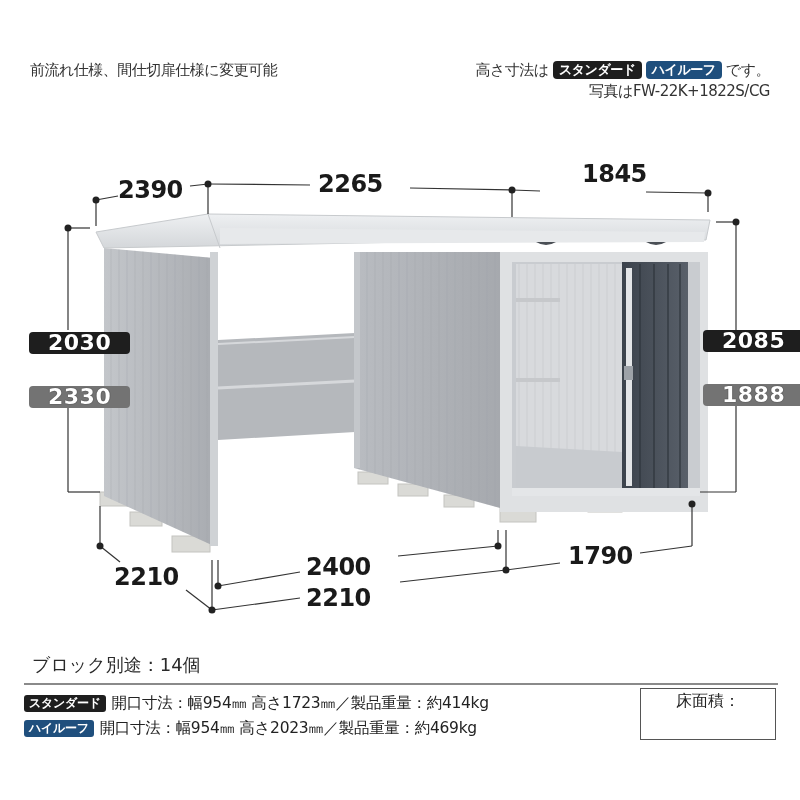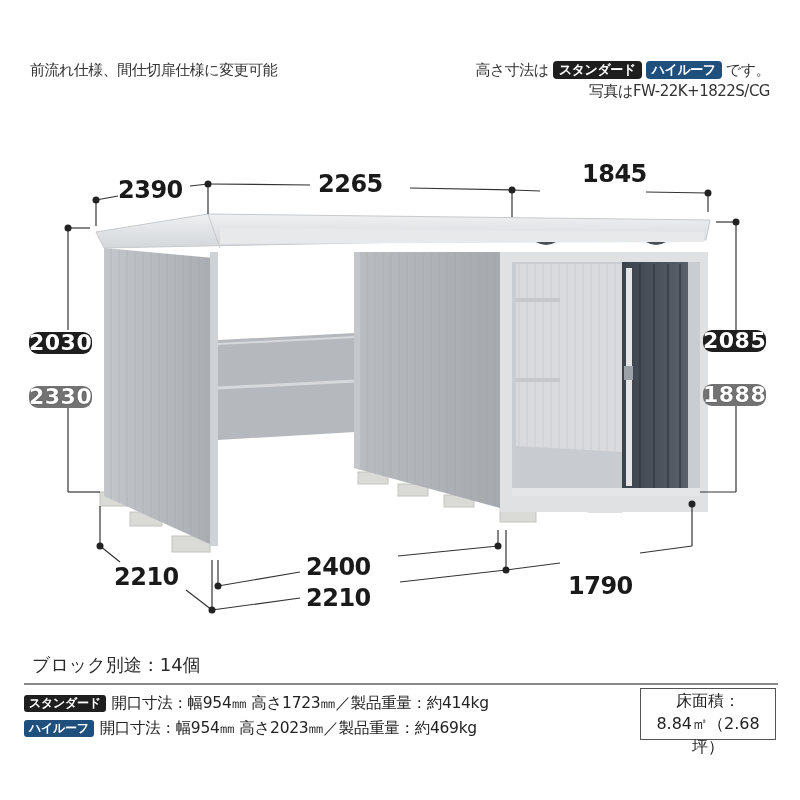--- a/index.html
+++ b/index.html
@@ -4,21 +4,21 @@
 <style>
   html,body{margin:0;padding:0;background:#fff;}
   body{width:800px;height:800px;position:relative;overflow:hidden;font-family:"DejaVu Sans","Liberation Sans",sans-serif;color:#2a2a2a;}
   .abs{position:absolute;}
   .note-left{left:30px;top:61px;font-size:15px;color:#333;letter-spacing:-0.5px;}
   .note-right{right:30px;top:60px;text-align:right;font-size:15px;color:#333;line-height:21px;letter-spacing:-0.5px;margin-left:12px;}
   .badge{display:inline-block;color:#fff;border-radius:4px;padding:0 6px;font-size:13px;line-height:18px;font-weight:bold;vertical-align:1px;}
   .badge.std{background:#1e1e1e;}
   .badge.hi{background:#1f4f7d;}
   .dim{position:absolute;font-size:24px;font-weight:bold;color:#1a1a1a;letter-spacing:-0.5px;}
-  .hbox{position:absolute;font-size:22px;font-weight:bold;color:#fff;border-radius:9px;padding:0 0;line-height:22px;letter-spacing:0.5px;text-shadow:0 0 1px #000;}
+  .hbox{position:absolute;font-size:22px;font-weight:bold;color:#fff;border-radius:4px;padding:0 19px;line-height:22px;letter-spacing:0.5px;text-shadow:0 0 1px #000;}
   .hbox.std{background:#1e1e1e;}
   .hbox.hi{background:#737373;margin-top:28px;}
   svg.drawing{position:absolute;left:0;top:0;}
   .block-note{left:32px;top:653px;font-size:18px;color:#2a2a2a;}
   .divider{left:24px;top:683px;width:754px;height:2px;background:#8a8a8a;}
   .spec-row{position:absolute;left:24px;font-size:15.5px;color:#222;white-space:nowrap;letter-spacing:-0.3px;}
   .spec-row .badge{font-size:12px;line-height:17px;margin-right:6px;padding:0 5px;border-radius:3px;}
   .area-box{left:640px;top:688px;width:134px;height:50px;border:1.5px solid #555;text-align:center;font-size:16px;line-height:23px;color:#222;background:#fff;}
 </style>
 </head>
@@ -165,28 +165,27 @@
 <div class="dim" style="left:582px;top:160px;">1845</div>
 
 <div class="hbox std" style="left:29px;top:332px;">2030</div>
 <div class="hbox hi" style="left:29px;top:358px;">2330</div>
 <div class="hbox std" style="left:703px;top:330px;">2085</div>
 <div class="hbox hi" style="left:703px;top:356px;">1888</div>
 
 <div class="dim" style="left:114px;top:563px;">2210</div>
 <div class="dim" style="left:306px;top:553px;">2400</div>
 <div class="dim" style="left:306px;top:584px;">2210</div>
-<div class="dim" style="left:568px;top:572px;text-align:center;">1790</div>
+<div class="dim" style="left:568px;top:542px;text-align:center;">1790</div>
 
 <div class="abs block-note">ブロック別途：14個</div>
 <div class="abs divider"></div>
 
 <div class="spec-row" style="top:693px;">
   <span class="badge std">スタンダード</span><span>開口寸法：幅954㎜ 高さ1723㎜／製品重量：約414kg</span>
 </div>
 <div class="spec-row" style="top:718px;">
   <span class="badge hi">ハイルーフ</span><span>開口寸法：幅954㎜ 高さ2023㎜／製品重量：約469kg</span>
 </div>
 
 <div class="abs area-box">
   <div>床面積：</div>
-  <div>8.84㎡（2.68坪）</div>
 </div>
 
 </body></html>

